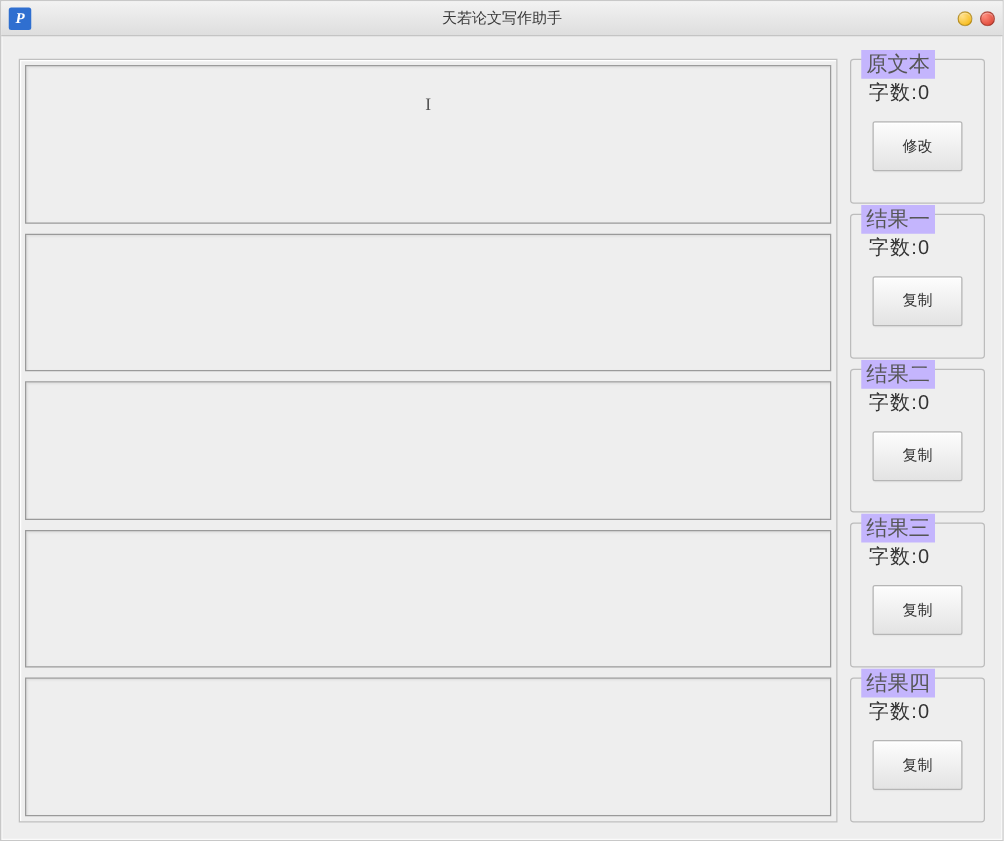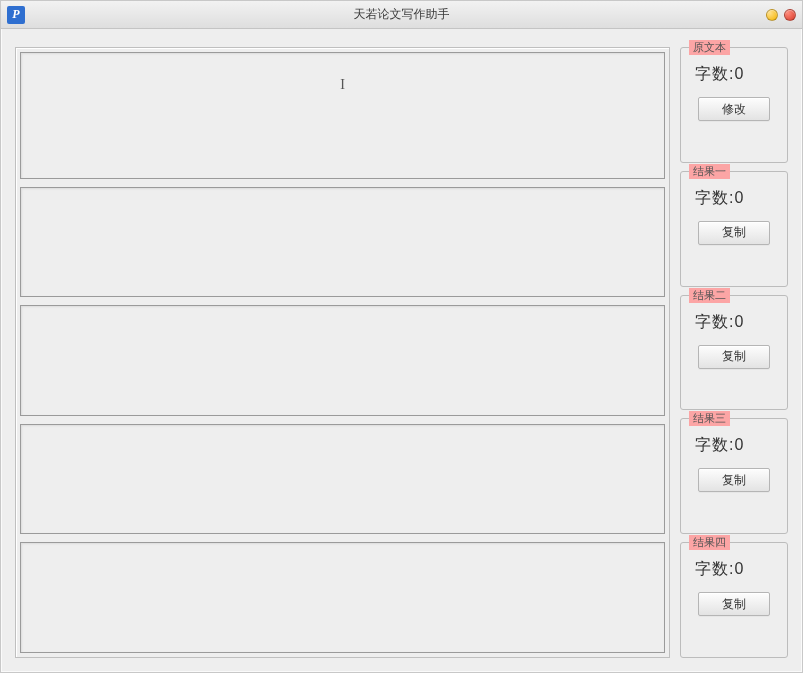--- a/index.html
+++ b/index.html
@@ -115,36 +115,36 @@
     flex: 1;
     display: flex;
     flex-direction: column;
     justify-content: flex-start;
     gap: 12px;
   }
   .fieldset .legend {
     position: absolute;
     top: -8px;
     left: 8px;
-    background: #fca5a5;
+    background: #c4b5fd;
     padding: 0 4px;
-    font-size: 11px;
+    font-size: 17px;
     color: #555;
   }
   .count-line {
     font-size: 16px;
     color: #333;
     padding-left: 6px;
     padding-top: 6px;
     letter-spacing: 1px;
   }
   .btn {
     display: block;
     width: 72px;
-    height: 24px;
+    height: 40px;
     margin: 0 auto;
     background: linear-gradient(#fdfdfd, #e3e3e3);
     border: 1px solid #b5b5b5;
     border-radius: 2px;
     font-size: 12px;
     color: #333;
     cursor: pointer;
     box-shadow: inset 0 1px 0 #fff, 0 1px 0 rgba(0,0,0,0.03);
     font-family: inherit;
   }

